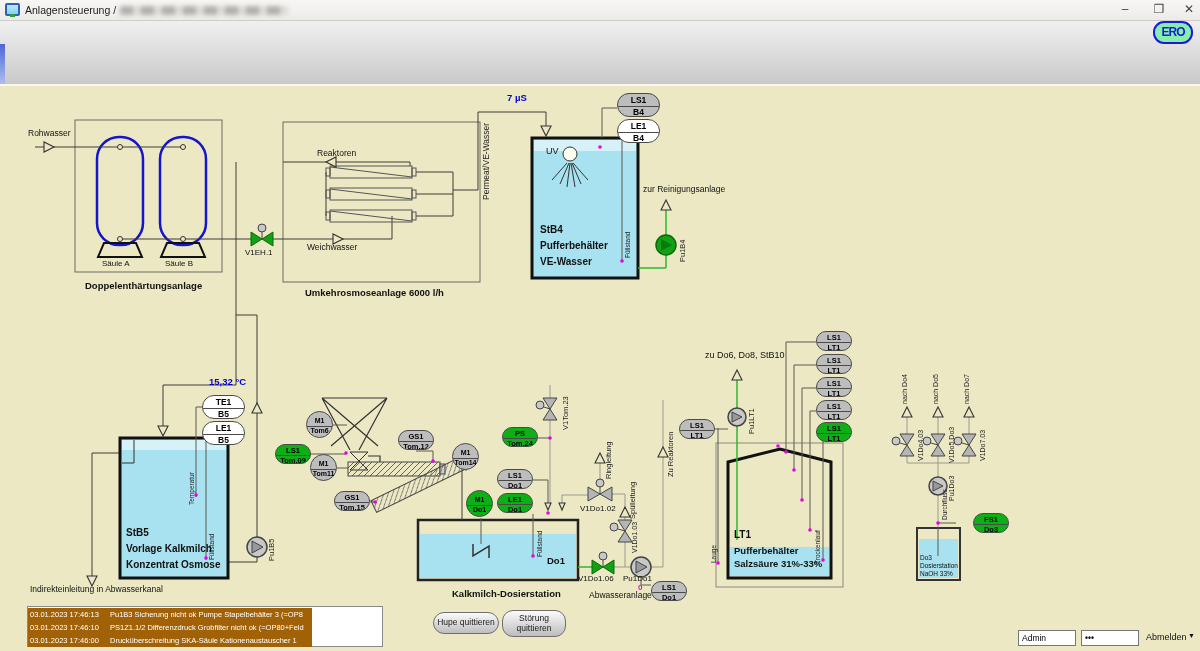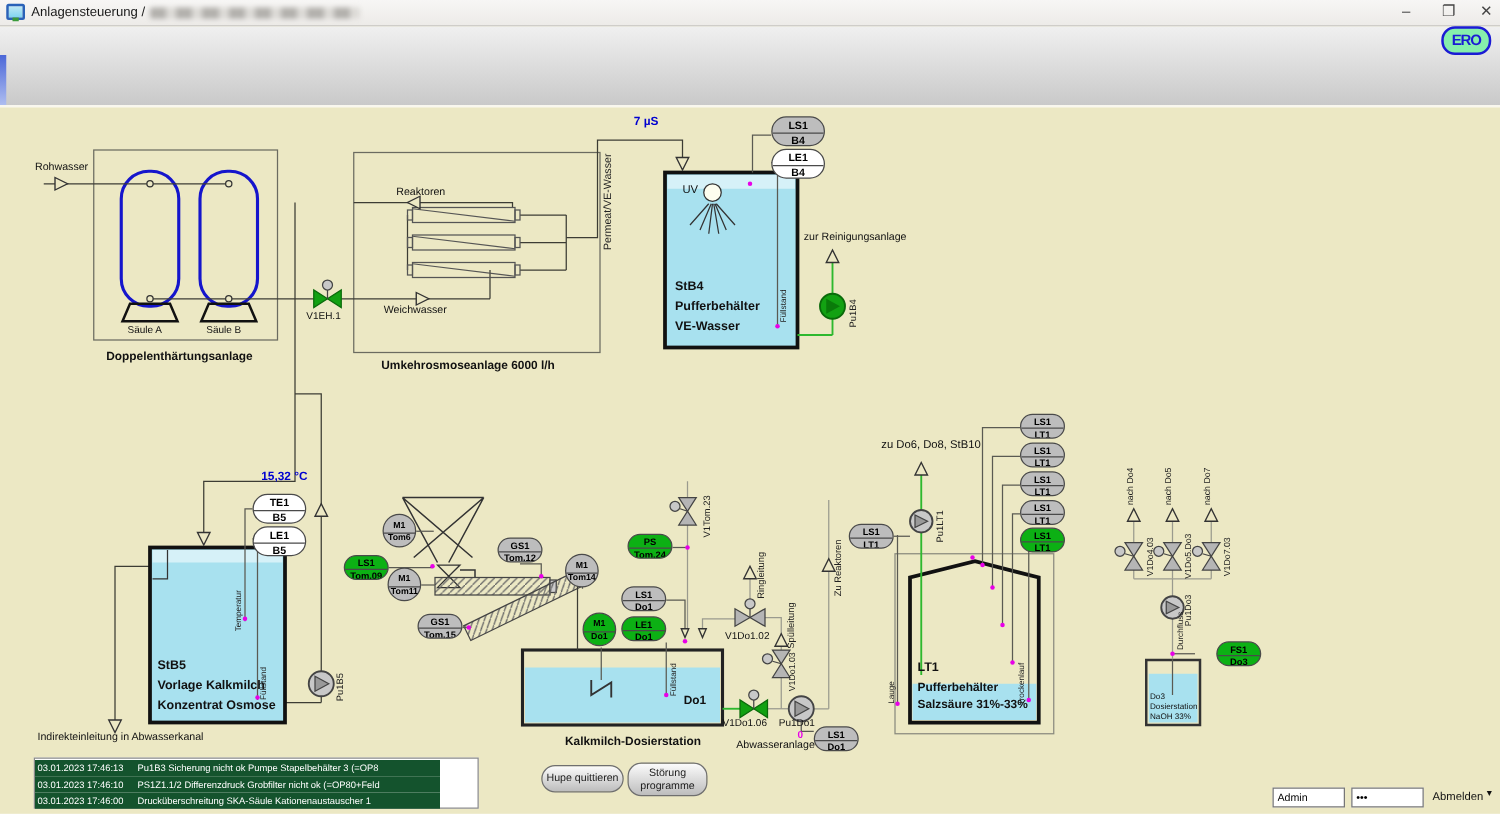--- a/index.html
+++ b/index.html
@@ -36,21 +36,21 @@
   .cap { position:absolute; z-index:3; width:36px; height:20px; border:1.4px solid #4a4a4a; border-radius:10px; background:#bdbdbd; text-align:center; font-size:7.5px; font-weight:bold; color:#000; line-height:9px; overflow:hidden; cursor:default; }
   .cap .t { display:block; border-bottom:1px solid #4a4a4a; padding-top:1px; }
   .cap.white { background:#fff; }
   .cap.green { background:#0cb014; }
   .cap.big { width:43px; height:24px; font-size:8.5px; line-height:11px; border-radius:12px; }
   .circ { position:absolute; z-index:3; width:27px; height:27px; border:1.4px solid #4a4a4a; border-radius:50%; background:#bdbdbd; text-align:center; font-size:7px; font-weight:bold; line-height:8.5px; padding-top:5px; cursor:default; }
   .circ.green { background:#0cb014; }
 
   
   .alarmbox { position:absolute; left:27px; top:606px; width:356px; height:41px; background:#fff; border:1px solid #8a8a8a; z-index:4; }
-  .alarmrow { position:absolute; left:0; width:324px; height:13px; background:#14532d; color:#fff; font-size:7.5px; line-height:13px; white-space:nowrap; overflow:hidden; }
+  .alarmrow { position:absolute; left:0; width:284px; height:13px; background:#a16207; color:#fff; font-size:7.5px; line-height:13px; white-space:nowrap; overflow:hidden; }
   .alarmrow .time { display:inline-block; width:82px; padding-left:2px; }
   .alarmrow .msg { display:inline-block; }
   .fbtn { position:absolute; border:1px solid #6f6f6f; border-radius:11px; background:linear-gradient(#fbfbfb,#bdbdbd); font-size:8.5px; line-height:9.5px; text-align:center; display:flex; align-items:center; justify-content:center; z-index:4; color:#1a1a1a; }
   .inp { position:absolute; height:16px; border:1px solid #777; background:#fff; font-size:8.5px; padding:1px 3px; z-index:4; font-family:"Liberation Sans",sans-serif; }
 </style>
 </head>
 <body>
 
 <div id="app">
 
@@ -463,19 +463,19 @@
     </div>
     <div class="alarmrow" style="top:14px;">
       <span class="time">03.01.2023 17:46:10</span><span class="msg">PS1Z1.1/2 Differenzdruck Grobfilter nicht ok (=OP80+Feld</span>
     </div>
     <div class="alarmrow" style="top:27px;">
       <span class="time">03.01.2023 17:46:00</span><span class="msg">Drucküberschreitung SKA-Säule Kationenaustauscher 1</span>
     </div>
   </div>
 
   <div class="fbtn" style="left:433px;top:612px;width:66px;height:22px;">Hupe quittieren</div>
-  <div class="fbtn" style="left:502px;top:610px;width:64px;height:27px;padding:1px 6px;">Störung programme</div>
+  <div class="fbtn" style="left:502px;top:610px;width:64px;height:27px;padding:1px 6px;">Störung quittieren</div>
   <input class="inp" style="left: 1018px; top: 630px; width: 58px;" value="Admin">
   <input class="inp" style="left: 1081px; top: 630px; width: 58px; font-weight: bold;" value="•••">
   <div class="lbl f9" style="left:1146px;top:632px;z-index:4;">Abmelden</div>
   <div class="lbl" style="left:1188px;top:632px;z-index:4;font-size:7px;">▼</div>
 
 </div>
 
 </body></html>

